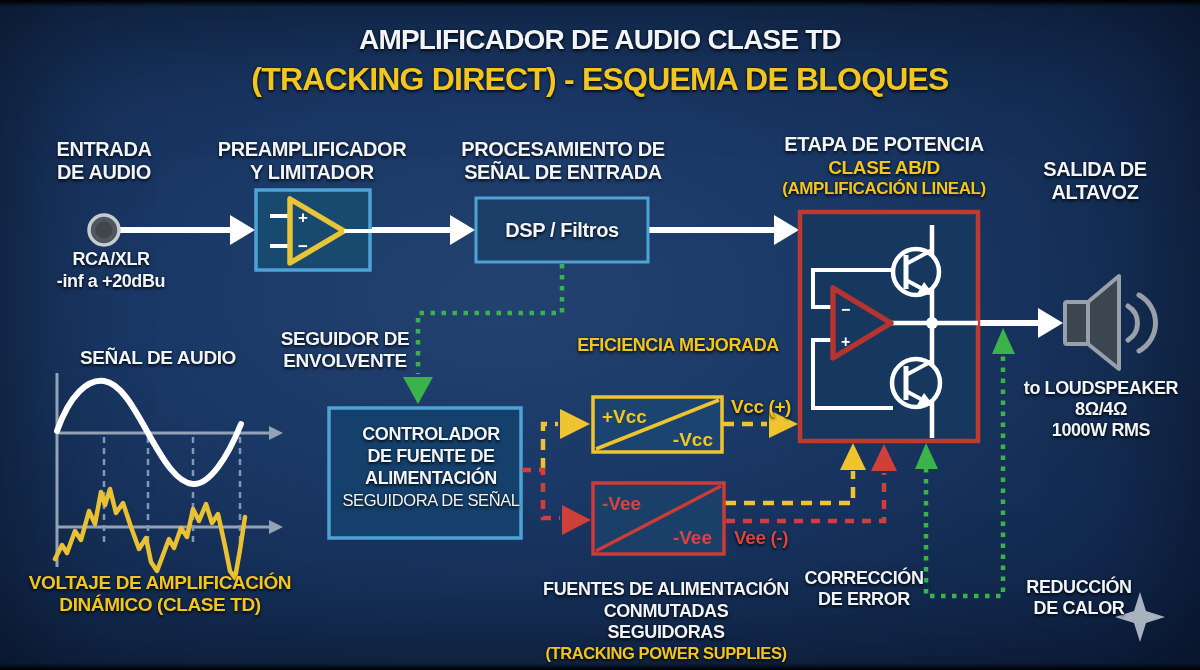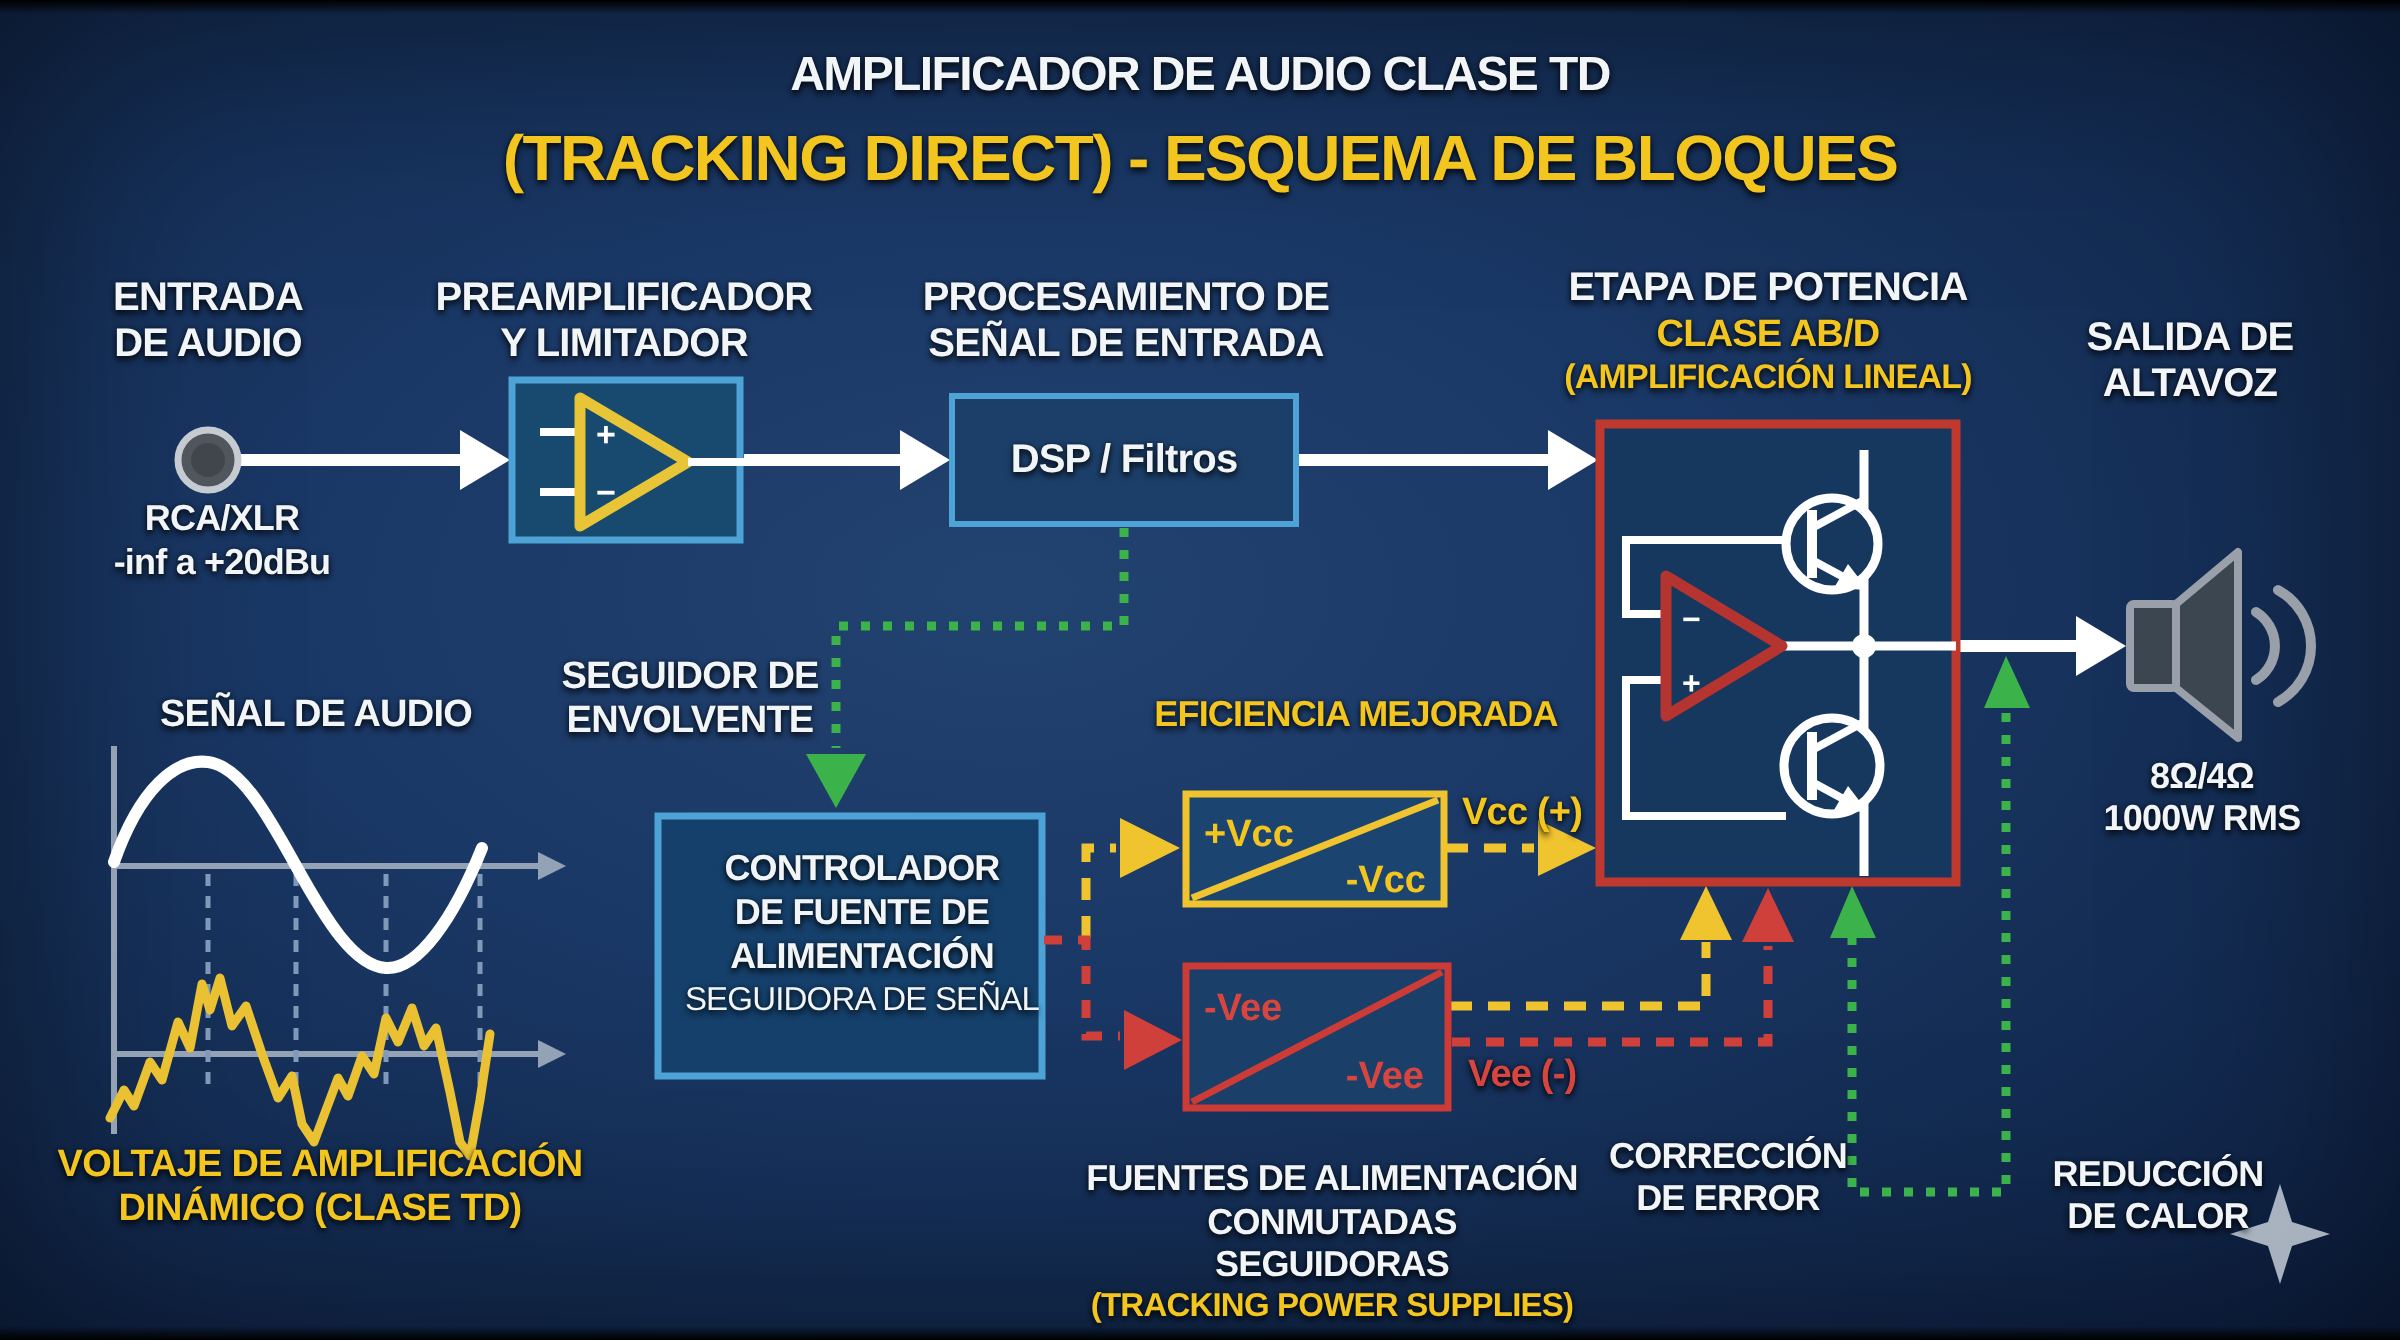--- a/index.html
+++ b/index.html
@@ -13,21 +13,21 @@
   .edge.bottom{background:linear-gradient(rgba(0,0,0,0),#000);}
   svg.layer{position:absolute;left:0;top:0;}
   .lbl{
     position:absolute;transform:translateX(-50%);text-align:center;white-space:nowrap;
     color:#f2f5f8;font-weight:bold;letter-spacing:-0.4px;line-height:1.16;
     text-shadow:0 2px 3px rgba(0,0,0,.75), 0 0 2px rgba(0,0,0,.5);
   }
   .lbl.left{transform:none;text-align:left;}
   .yellow{color:#f3c51f;}
   .red{color:#d8453f;}
-  .fs34{font-size:24px;letter-spacing:-0.8px;}
+  .fs34{font-size:28px;letter-spacing:-0.8px;}
   .fs32{font-size:32px;letter-spacing:-0.8px;}
   .fs20{font-size:20px;}
   .fs19{font-size:19px;}
   .fs18{font-size:18px;padding-left:12px;}
   .fs17{font-size:17px;}
   .fs16{font-size:16.5px;}
   .thin{font-weight:normal;}
   svg text{font-family:"Liberation Sans",sans-serif;font-weight:bold;}
 </style>
 </head>
@@ -209,21 +209,21 @@
     <div>ENVOLVENTE</div>
   </div>
 
   <div class="lbl fs18" style="left:425px;top:424px;line-height:1.22;">
     <div>CONTROLADOR</div>
     <div>DE FUENTE DE</div>
     <div>ALIMENTACIÓN</div>
     <div class="fs16 thin">SEGUIDORA DE SEÑAL</div>
   </div>
 
-  <div class="lbl fs18 yellow" style="left:672px;top:335px;margin-top:12px;">
+  <div class="lbl fs18 yellow" style="left:672px;top:335px;">
     <div>EFICIENCIA MEJORADA</div>
   </div>
 
   <div class="lbl left fs19 yellow" style="left:731px;top:396px;">Vcc (+)</div>
   <div class="lbl left fs19 red" style="left:734px;top:527px;">Vee (-)</div>
 
   <div class="lbl fs18" style="left:660px;top:565px;line-height:1.2;margin-top:14px;">
     <div>FUENTES DE ALIMENTACIÓN</div>
     <div>CONMUTADAS</div>
     <div>SEGUIDORAS</div>
@@ -241,19 +241,20 @@
     <div>DE CALOR</div>
   </div>
 
   <div class="lbl fs19" style="left:158px;top:347px;">SEÑAL DE AUDIO</div>
   <div class="lbl fs19 yellow" style="left:160px;top:572px;">
     <div>VOLTAJE DE AMPLIFICACIÓN</div>
     <div>DINÁMICO (CLASE TD)</div>
   </div>
 
   <div class="lbl fs18" style="left:1095px;top:378px;">
+    <div>to LOUDSPEAKER</div>
     <div>8Ω/4Ω</div>
     <div>1000W RMS</div>
   </div>
 
   <div class="edge" style="top:0;"></div>
   <div class="edge bottom" style="top:663px;"></div>
 </div>
 
 </body></html>

